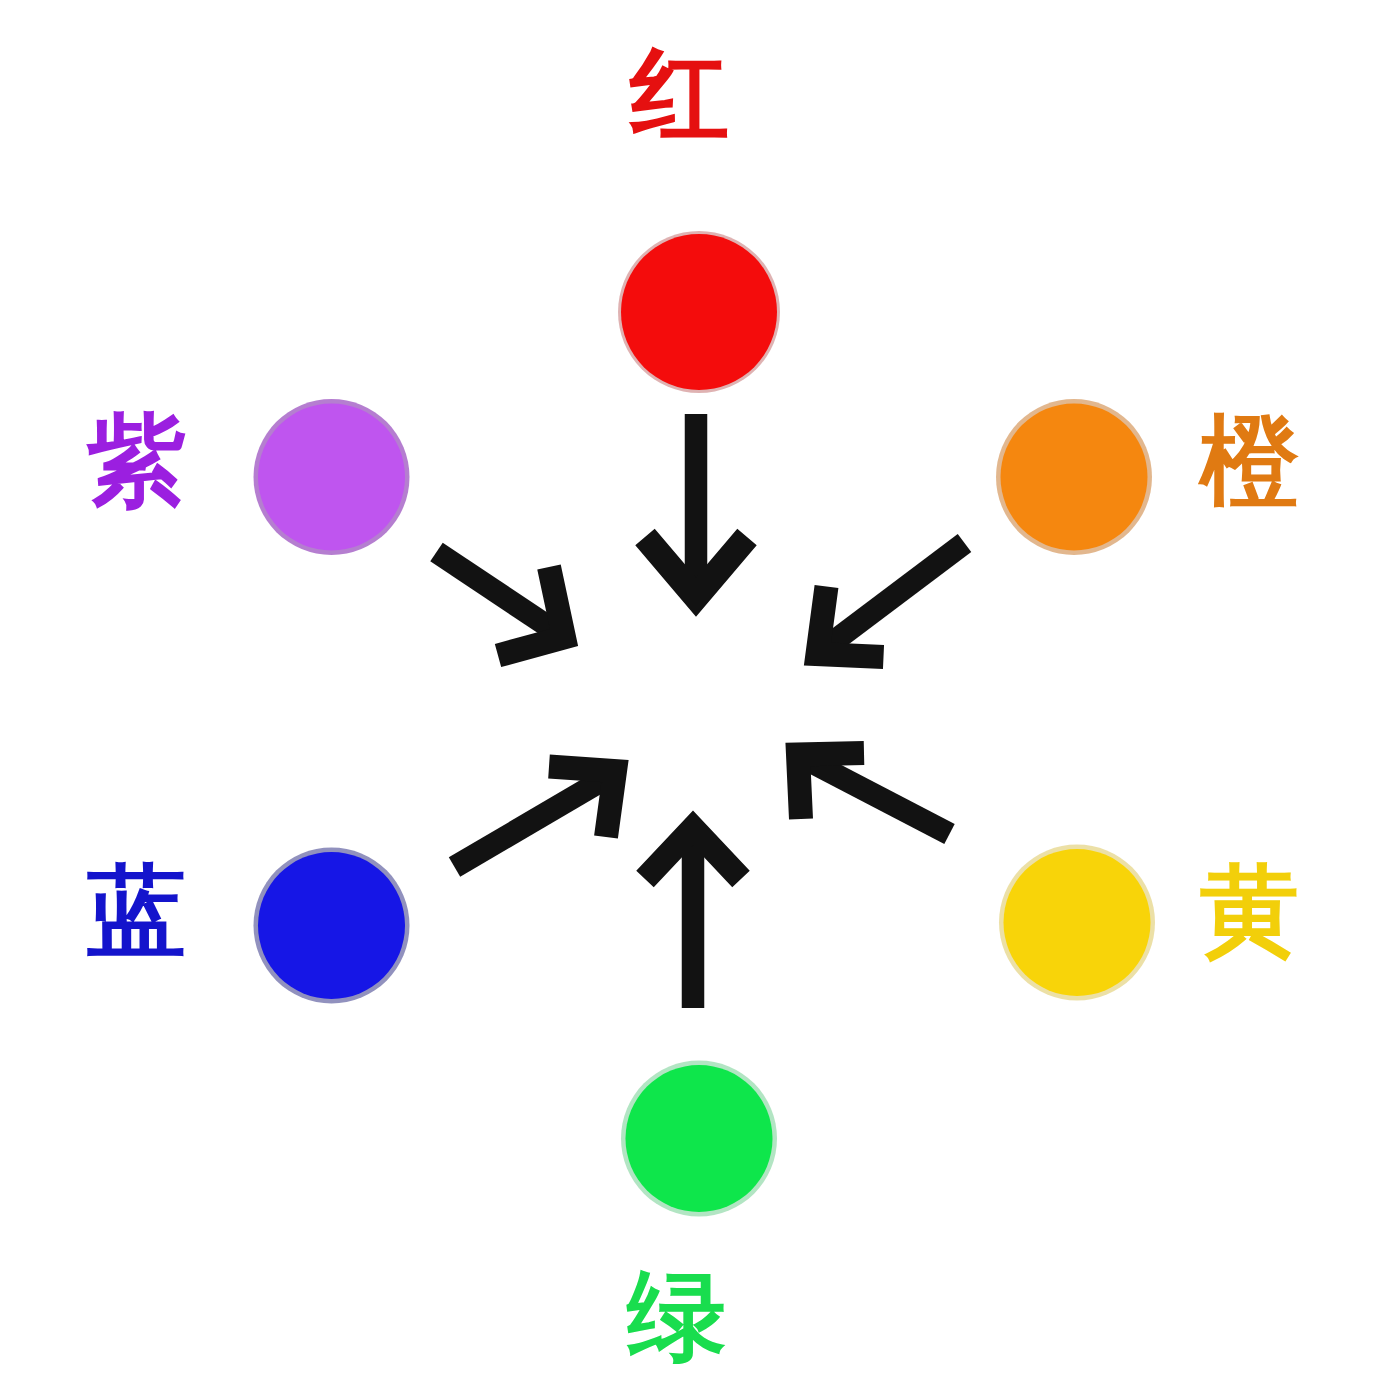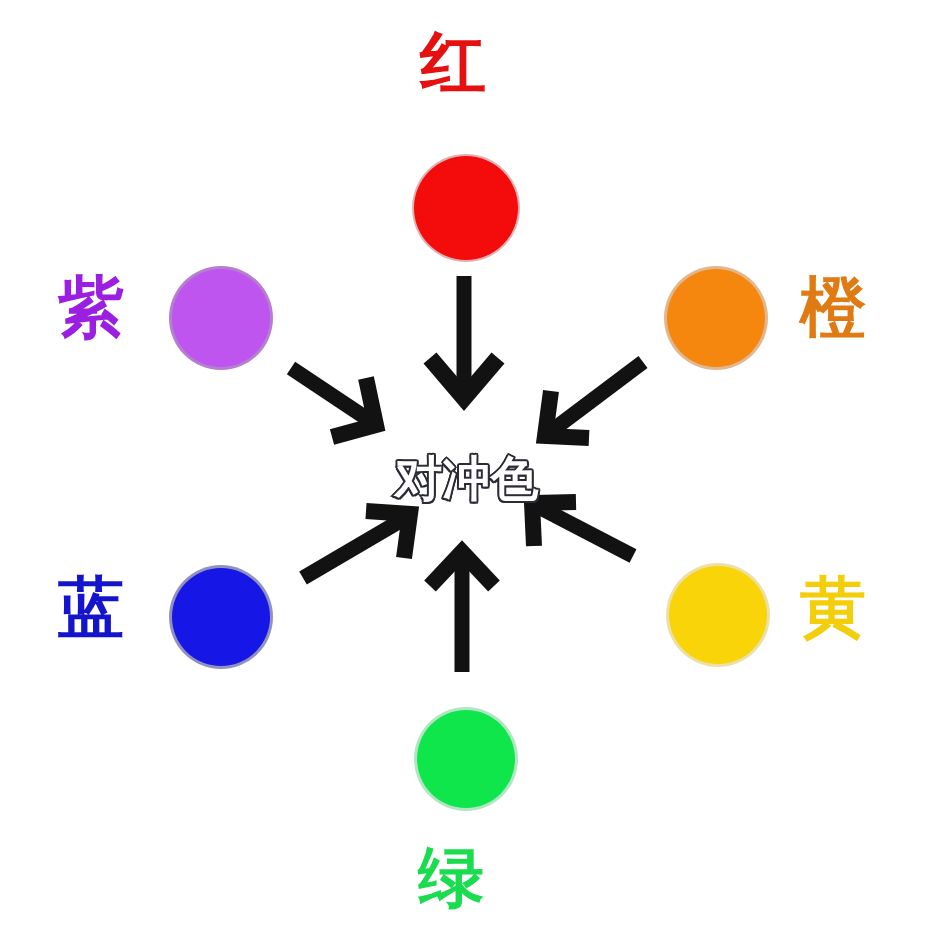--- a/index.html
+++ b/index.html
@@ -151,15 +151,14 @@
   <div class="node node-yellow"></div>
   <div class="node node-green"></div>
 
   <div class="label label-red">红</div>
   <div class="label label-purple">紫</div>
   <div class="label label-orange">橙</div>
   <div class="label label-blue">蓝</div>
   <div class="label label-yellow">黄</div>
   <div class="label label-green">绿</div>
 
-  <div class="center-label">对冲色</div>
 
 </div>
 
 </body></html>

